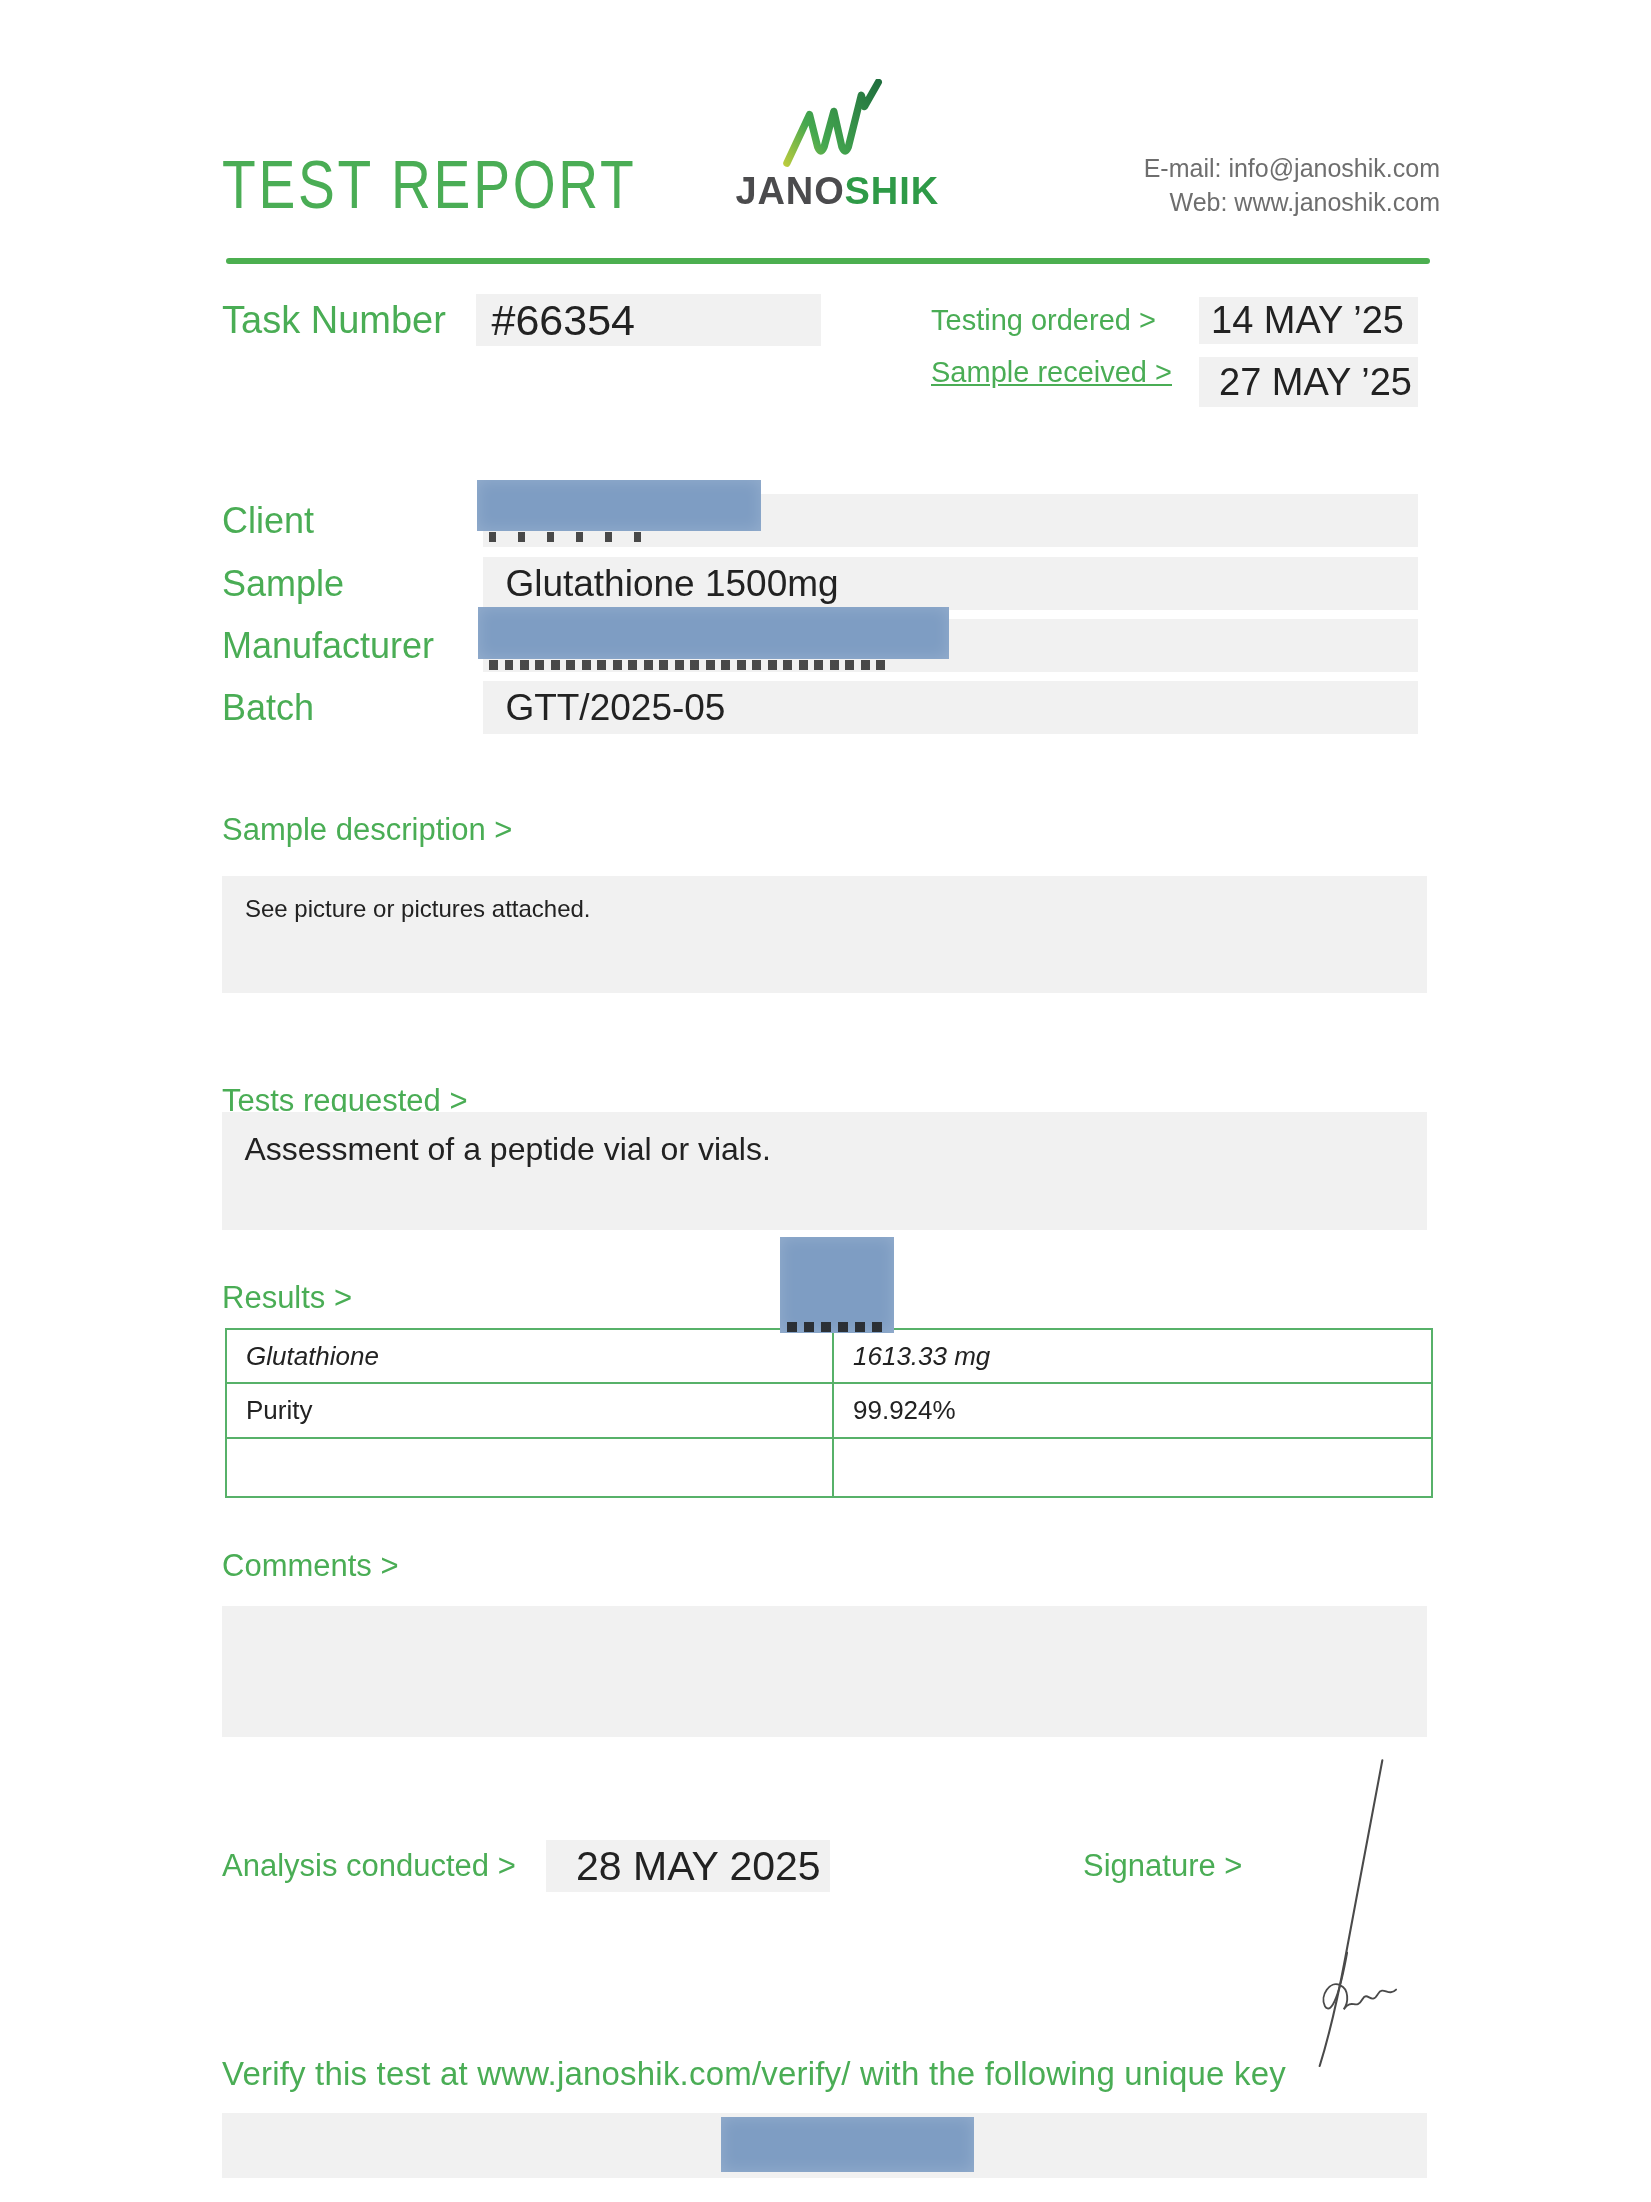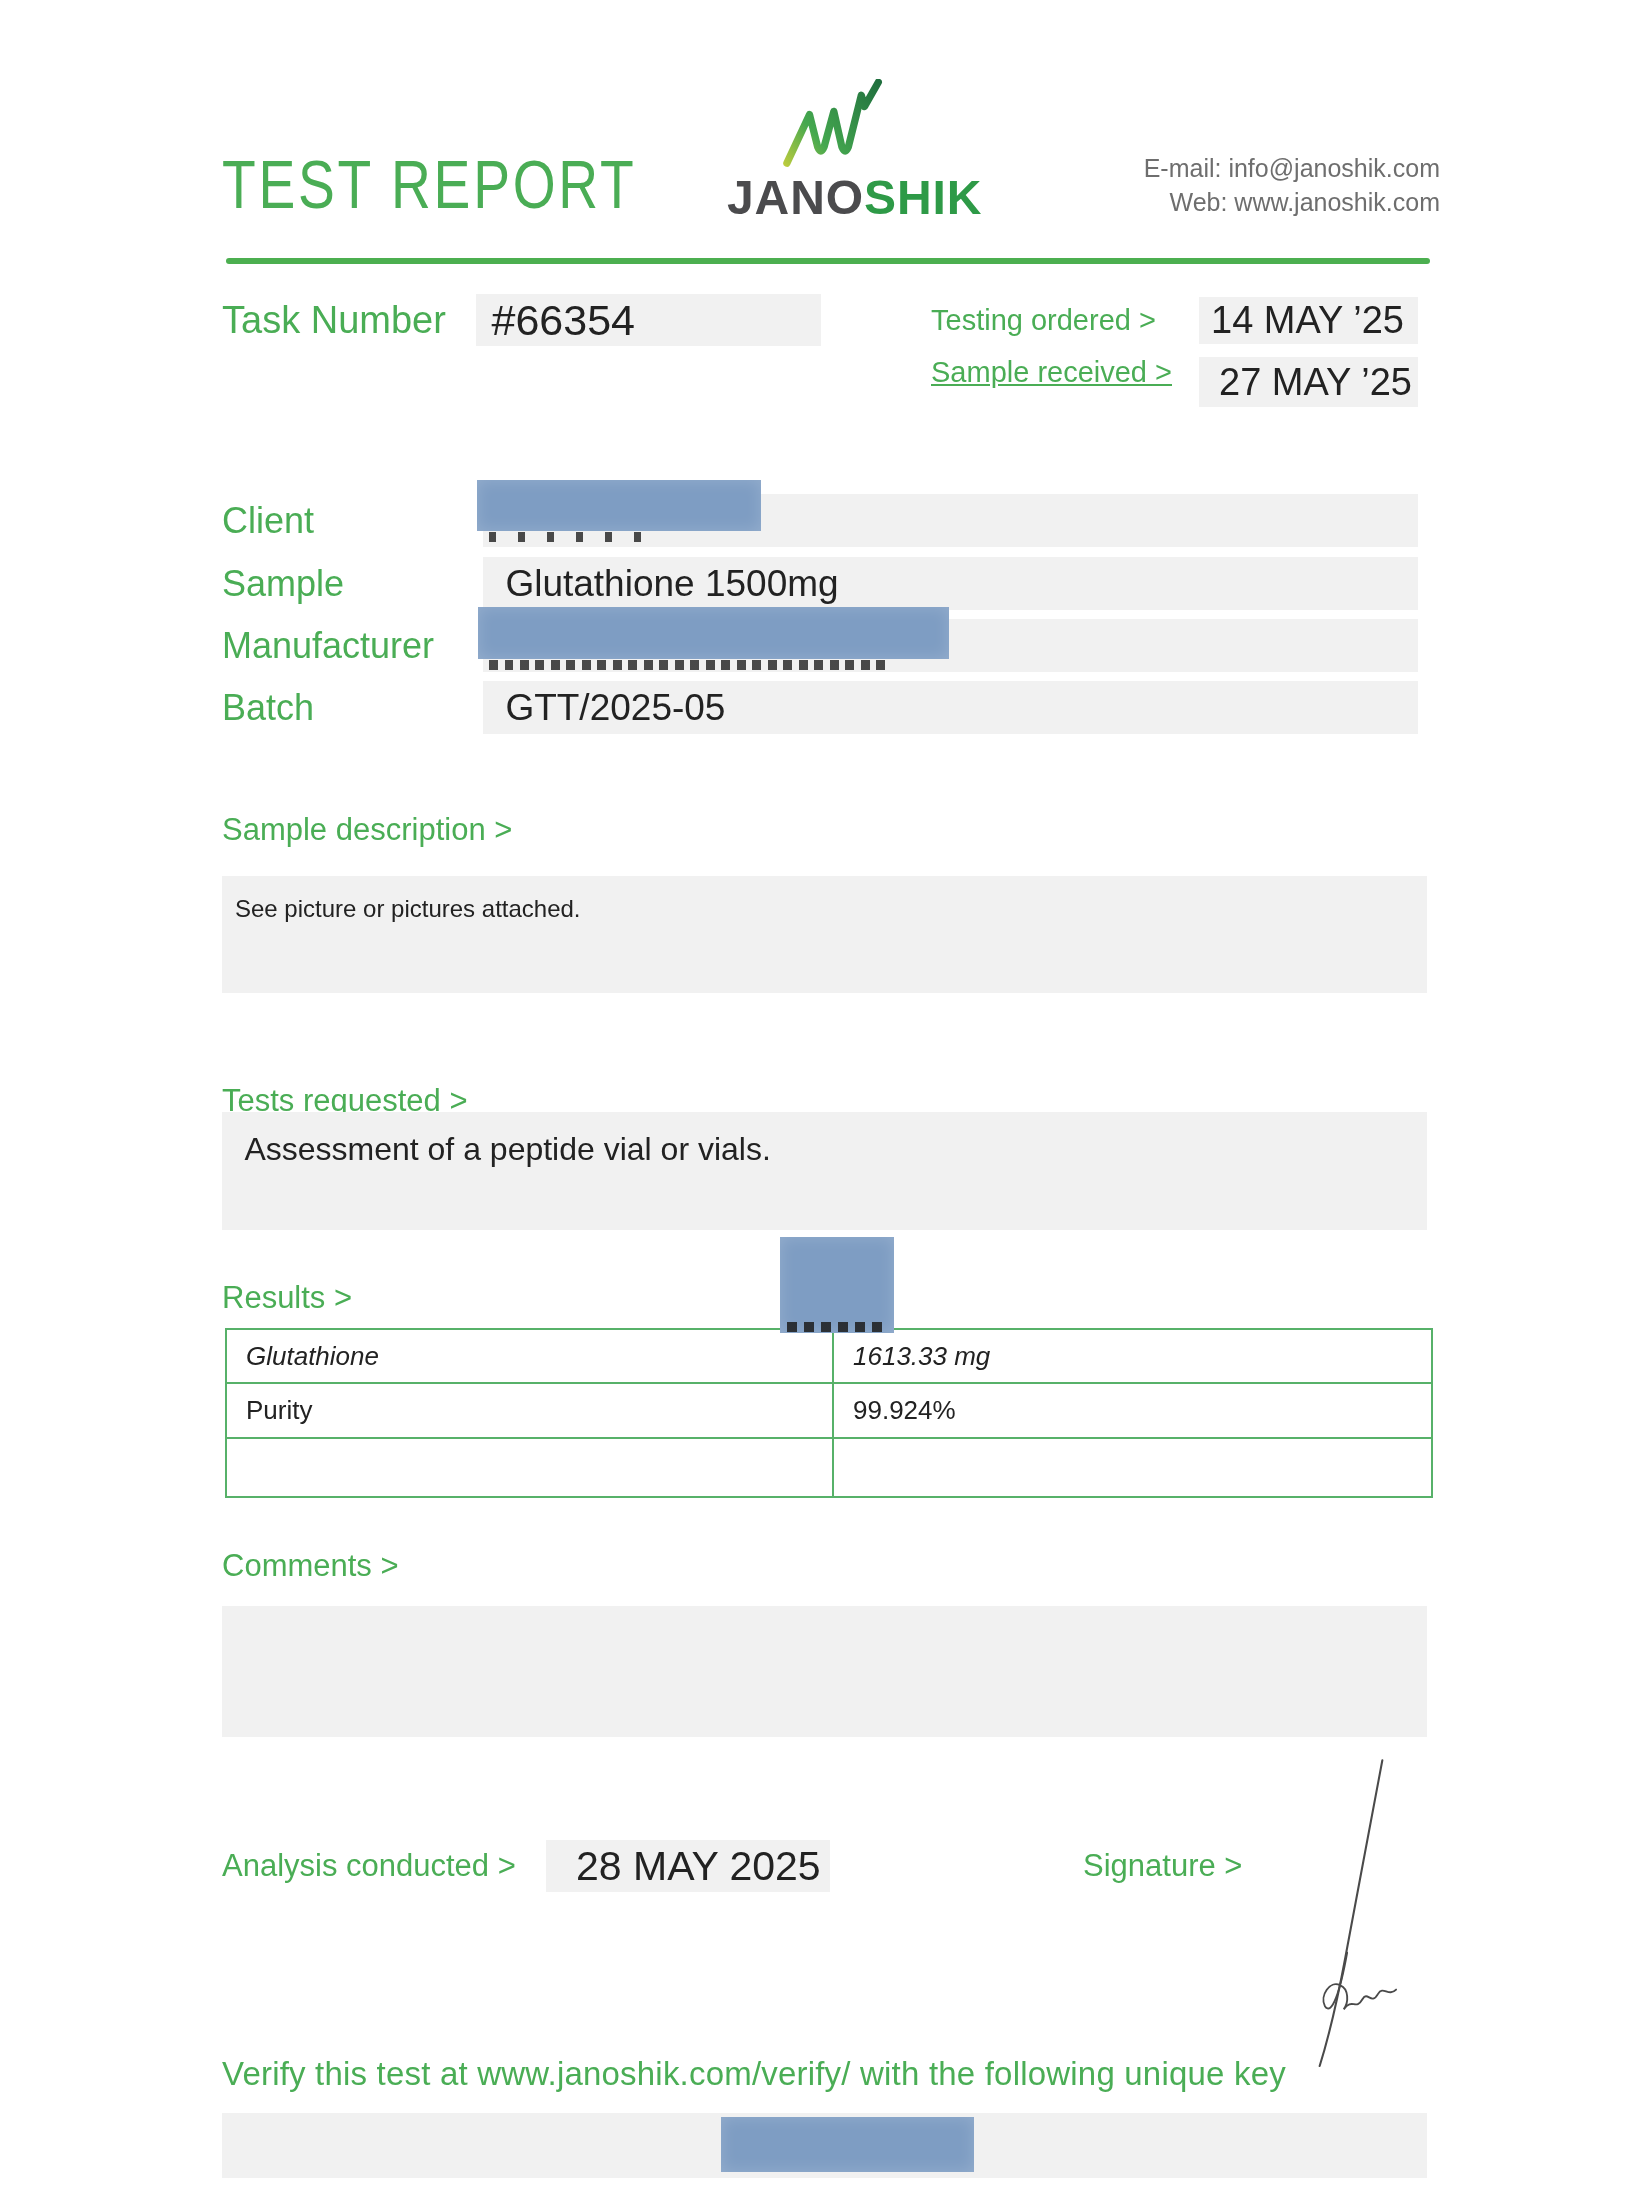--- a/index.html
+++ b/index.html
@@ -24,21 +24,21 @@
 
   
   .report-title{
     left:222px;top:145px;
     font-size:69px;letter-spacing:3.4px;color:var(--green);
     transform:scaleX(0.80);transform-origin:left top;
     white-space:nowrap;font-weight:400;
   }
   .logo-wrap{left:727px;top:79px;width:212px;text-align:center;}
   .logo-mark{display:block;margin:0 auto;}
-  .brand-text{font-size:48px;font-weight:700;letter-spacing:0.9px;margin-top:1.7px;white-space:nowrap;text-align:right;}
+  .brand-text{font-size:38px;font-weight:700;letter-spacing:0.9px;margin-top:1.7px;white-space:nowrap;text-align:right;}
   .brand-jano{color:var(--jano-gray);}
   .brand-shik{color:#2e9a47;}
   .contact{right:212px;top:151px;text-align:right;font-size:25px;line-height:34px;color:var(--muted-gray);white-space:nowrap;}
   .rule{left:226px;top:258px;width:1204px;height:6px;background:var(--rule-green);border-radius:3.4px;}
 
   
   .green-label{color:var(--green);white-space:nowrap;}
   .task-label{left:222px;top:294px;font-size:38px;line-height:52px;}
   .gray-box{background:var(--box-gray);}
   .task-box{left:476px;top:294px;width:345px;height:52px;font-size:43px;line-height:52px;padding-left:15.5px;white-space:nowrap;}
@@ -56,21 +56,21 @@
   .redact-results{left:780px;top:1237px;width:114px;height:96px;}
   .redact-key{left:721px;top:2117px;width:253px;height:55px;}
   .remnant{height:10.3px;opacity:.85;background:repeating-linear-gradient(90deg,#2b2b2b 0 7.7px,transparent 7.7px 20.6px);z-index:5;}
   .remnant-client{left:489px;top:532px;width:163px;height:9.5px;background:repeating-linear-gradient(90deg,#2b2b2b 0 6.9px,transparent 6.9px 29px);}
   .remnant-manufacturer{left:489px;top:660px;width:397px;background:repeating-linear-gradient(90deg,#2b2b2b 0 8.6px,transparent 8.6px 15.5px);}
   .remnant-results{left:787px;top:1322px;width:100px;background:repeating-linear-gradient(90deg,#1c1c1c 0 10.3px,transparent 10.3px 17px);}
 
   
   .section-heading{font-size:31px;color:var(--green);white-space:nowrap;}
   .h-sampledesc{left:222px;top:812px;}
-  .box-sampledesc{left:222px;top:876px;width:1205px;height:117px;font-size:24px;padding:19px 13px;}
+  .box-sampledesc{left:222px;top:876px;width:1205px;height:117px;font-size:24px;padding:19px 23px;}
   .h-tests{left:222px;top:1047px;margin-top:36px;}
   .box-tests{left:222px;top:1112px;width:1205px;height:118px;font-size:32px;padding:19px 22.4px;}
   .h-results{left:222px;top:1280px;}
 
   .rtable{left:225px;top:1328px;width:1208px;border:2.6px solid var(--table-green);background:#ffffff;z-index:2;}
   .rrow{display:flex;border-top:2.6px solid var(--table-green);}
   .rrow:first-child{border-top:none;font-style:italic;}
   .rrow-1{height:52px;}
   .rrow-2{height:55px;}
   .rrow-3{height:59px;}

